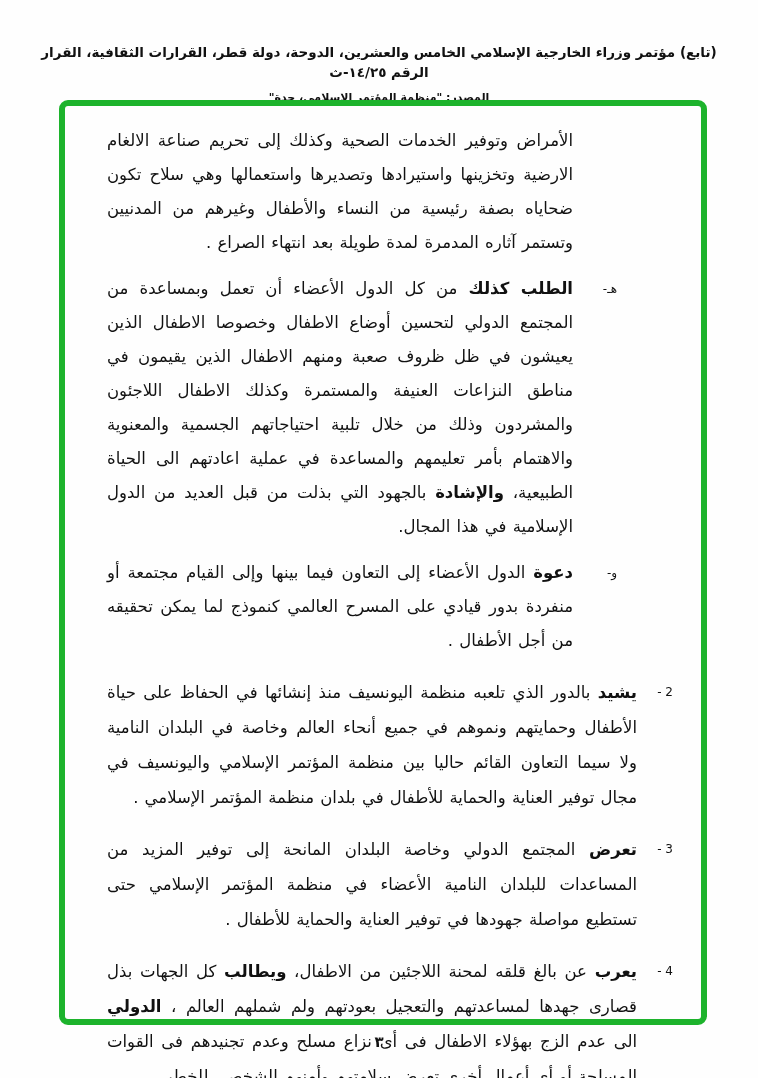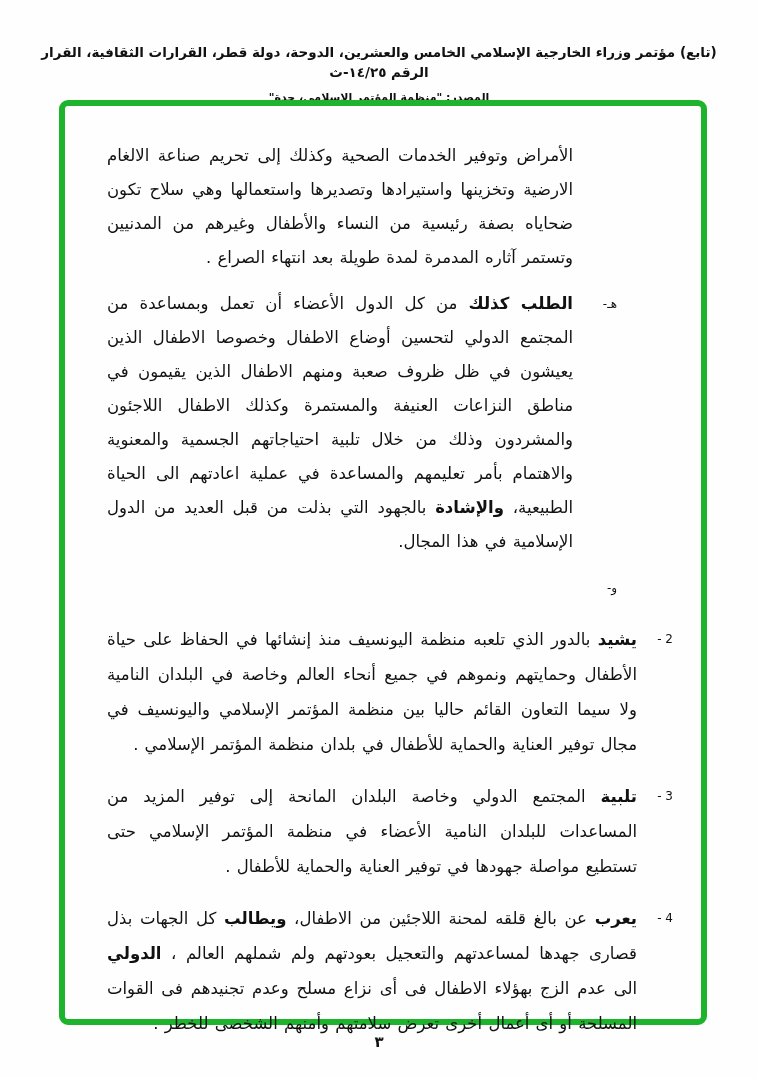--- a/index.html
+++ b/index.html
@@ -34,21 +34,21 @@
     border-radius:9px;
     padding:13px 28px 0 42px;
   }
   .para, .text {
     margin:0;
     text-align:justify;
     font-size:16.5px;
     line-height:34px;
     word-spacing:1px;
   }
-  .para.cont { padding-right:100px; line-height:34px; margin-top:20px; }
+  .para.cont { padding-right:100px; line-height:34px; margin-top:5px; }
   .item { display:flex; align-items:flex-start; }
   .item .marker {
     flex:none;
     font-size:12px;
     line-height:34px;
     white-space:nowrap;
   }
   .item.lettered { padding-right:56px; margin-top:12px; }
   .item.lettered .marker { width:44px; }
   .item.numbered { margin-top:17px; }
@@ -77,30 +77,31 @@
 
     <p class="para cont"><span>الأمراض وتوفير الخدمات الصحية وكذلك إلى تحريم صناعة الالغام الارضية وتخزينها واستيرادها وتصديرها واستعمالها وهي سلاح تكون ضحاياه بصفة رئيسية من النساء والأطفال وغيرهم من المدنيين وتستمر آثاره المدمرة لمدة طويلة بعد انتهاء الصراع .</span></p>
 
     <div class="item lettered">
       <span class="marker">هـ-</span>
       <p class="text"><span class="b">الطلب كذلك</span><span> من كل الدول الأعضاء أن تعمل وبمساعدة من المجتمع الدولي لتحسين أوضاع الاطفال وخصوصا الاطفال الذين يعيشون في ظل ظروف صعبة ومنهم الاطفال الذين يقيمون في مناطق النزاعات العنيفة والمستمرة وكذلك الاطفال اللاجئون والمشردون وذلك من خلال تلبية احتياجاتهم الجسمية والمعنوية والاهتمام بأمر تعليمهم والمساعدة في عملية اعادتهم الى الحياة الطبيعية، </span><span class="b">والإشادة</span><span> بالجهود التي بذلت من قبل العديد من الدول الإسلامية في هذا المجال.</span></p>
     </div>
 
     <div class="item lettered">
       <span class="marker">و-</span>
+      <p class="text"><span class="b">دعوة</span><span> الدول الأعضاء إلى التعاون فيما بينها وإلى القيام مجتمعة أو منفردة بدور قيادي على المسرح العالمي كنموذج لما يمكن تحقيقه من أجل الأطفال .</span></p>
     </div>
 
     <div class="item numbered">
       <span class="marker">2 -</span>
       <p class="text"><span class="b">يشيد</span><span> بالدور الذي تلعبه منظمة اليونسيف منذ إنشائها في الحفاظ على حياة الأطفال وحمايتهم ونموهم في جميع أنحاء العالم وخاصة في البلدان النامية ولا سيما التعاون القائم حاليا بين منظمة المؤتمر الإسلامي واليونسيف في مجال توفير العناية والحماية للأطفال في بلدان منظمة المؤتمر الإسلامي .</span></p>
     </div>
 
     <div class="item numbered">
       <span class="marker">3 -</span>
-      <p class="text"><span class="b">تلبية</span><span> المجتمع الدولي وخاصة البلدان المانحة إلى توفير المزيد من المساعدات للبلدان النامية الأعضاء في منظمة المؤتمر الإسلامي حتى تستطيع مواصلة جهودها في توفير العناية والحماية للأطفال .</span></p>
+      <p class="text"><span class="b">تعرض</span><span> المجتمع الدولي وخاصة البلدان المانحة إلى توفير المزيد من المساعدات للبلدان النامية الأعضاء في منظمة المؤتمر الإسلامي حتى تستطيع مواصلة جهودها في توفير العناية والحماية للأطفال .</span></p>
     </div>
 
     <div class="item numbered">
       <span class="marker">4 -</span>
       <p class="text"><span class="b">يعرب</span><span> عن بالغ قلقه لمحنة اللاجئين من الاطفال، </span><span class="b">ويطالب</span><span> كل الجهات بذل قصارى جهدها لمساعدتهم والتعجيل بعودتهم ولم شملهم العالم ، </span><span class="b">الدولي</span><span> الى عدم الزج بهؤلاء الاطفال فى أى نزاع مسلح وعدم تجنيدهم فى القوات المسلحة أو أى أعمال أخرى تعرض سلامتهم وأمنهم الشخصى للخطر .</span></p>
     </div>
 
   </main>
 
   <div class="pgnum">٣</div>

